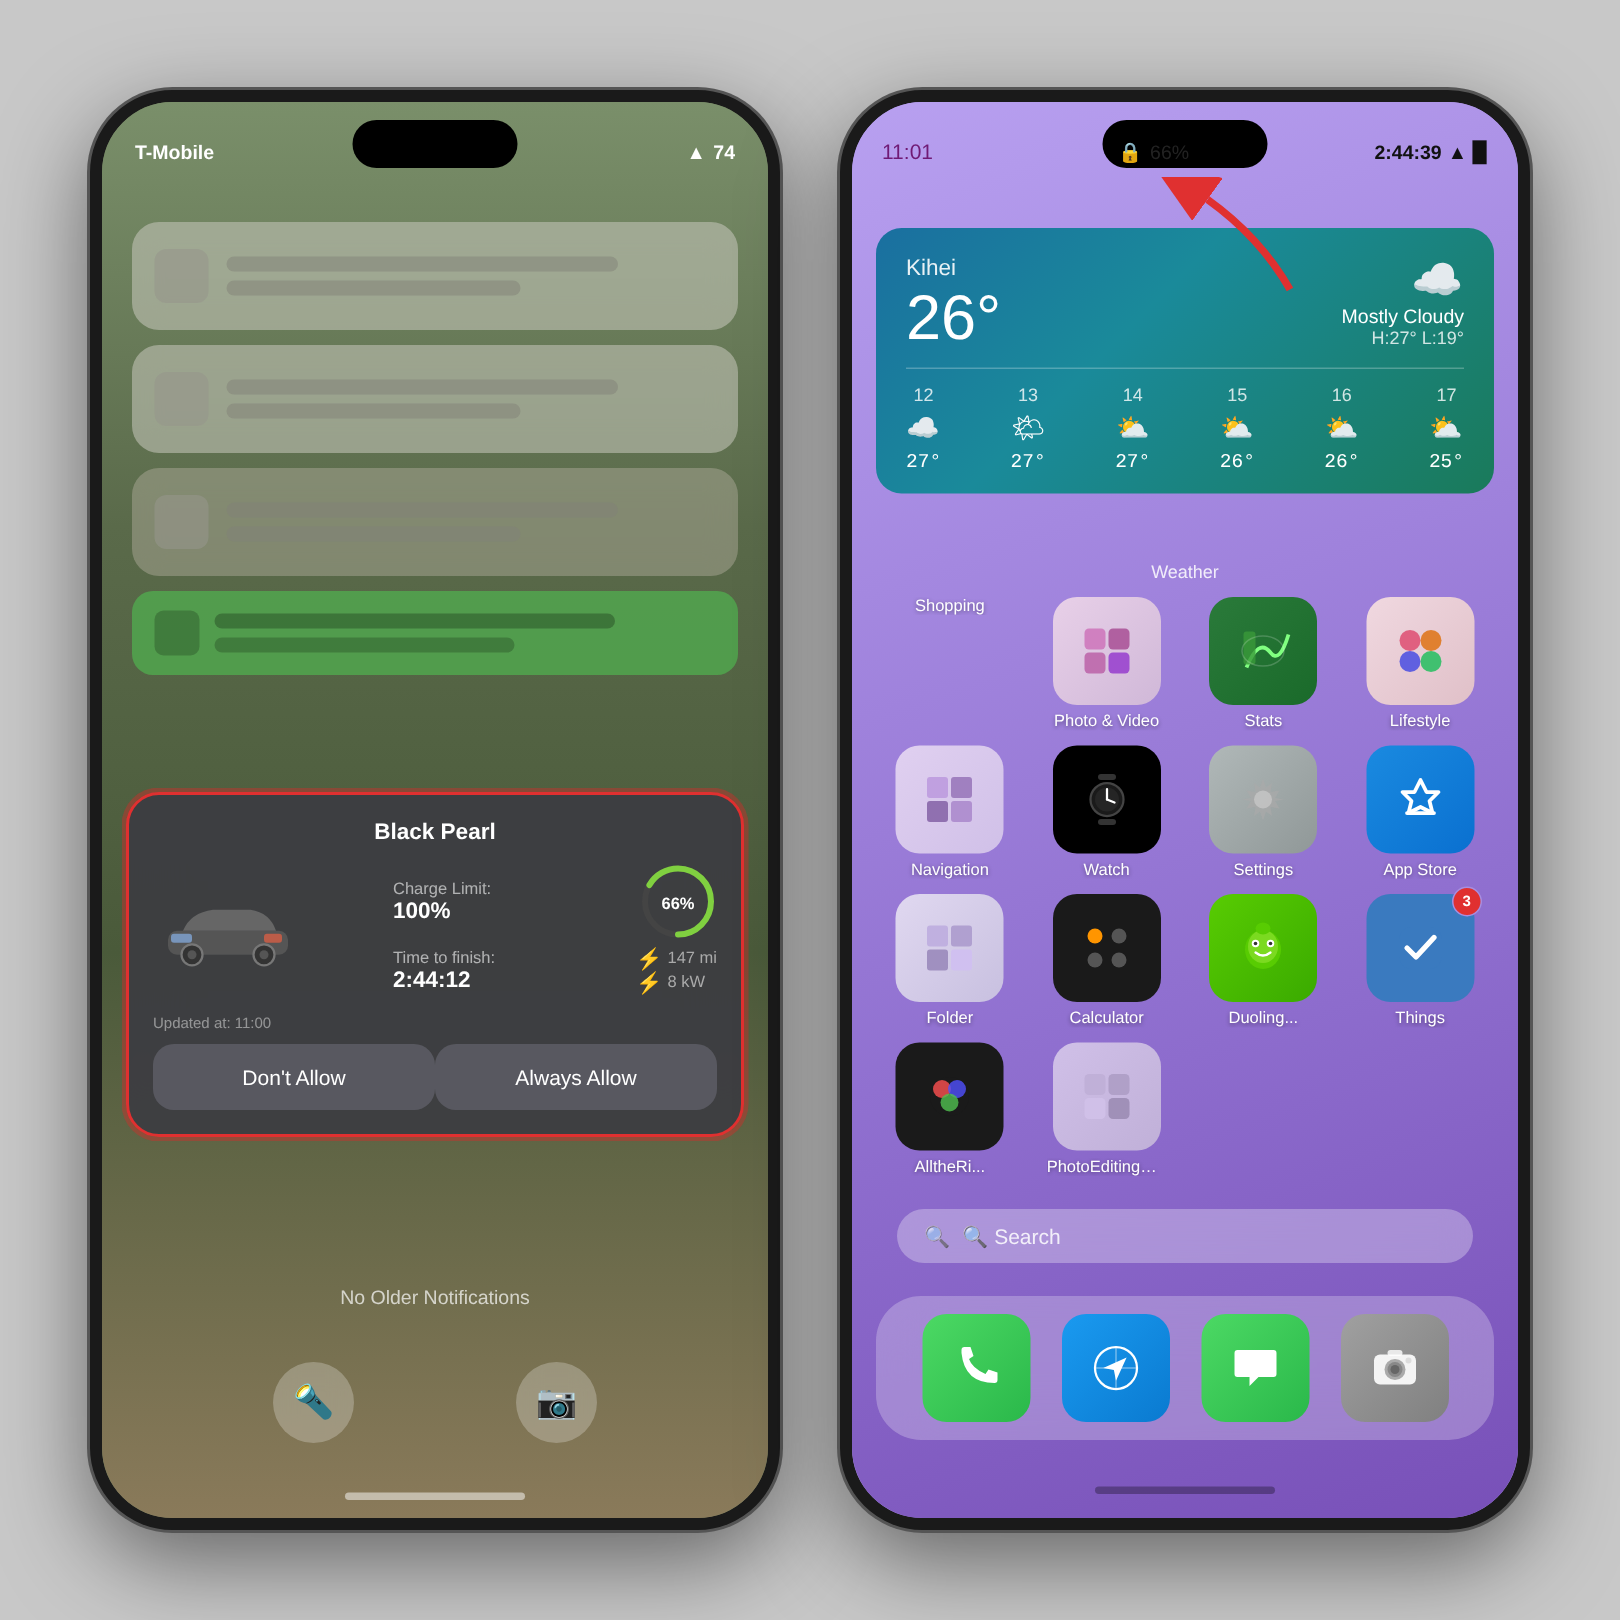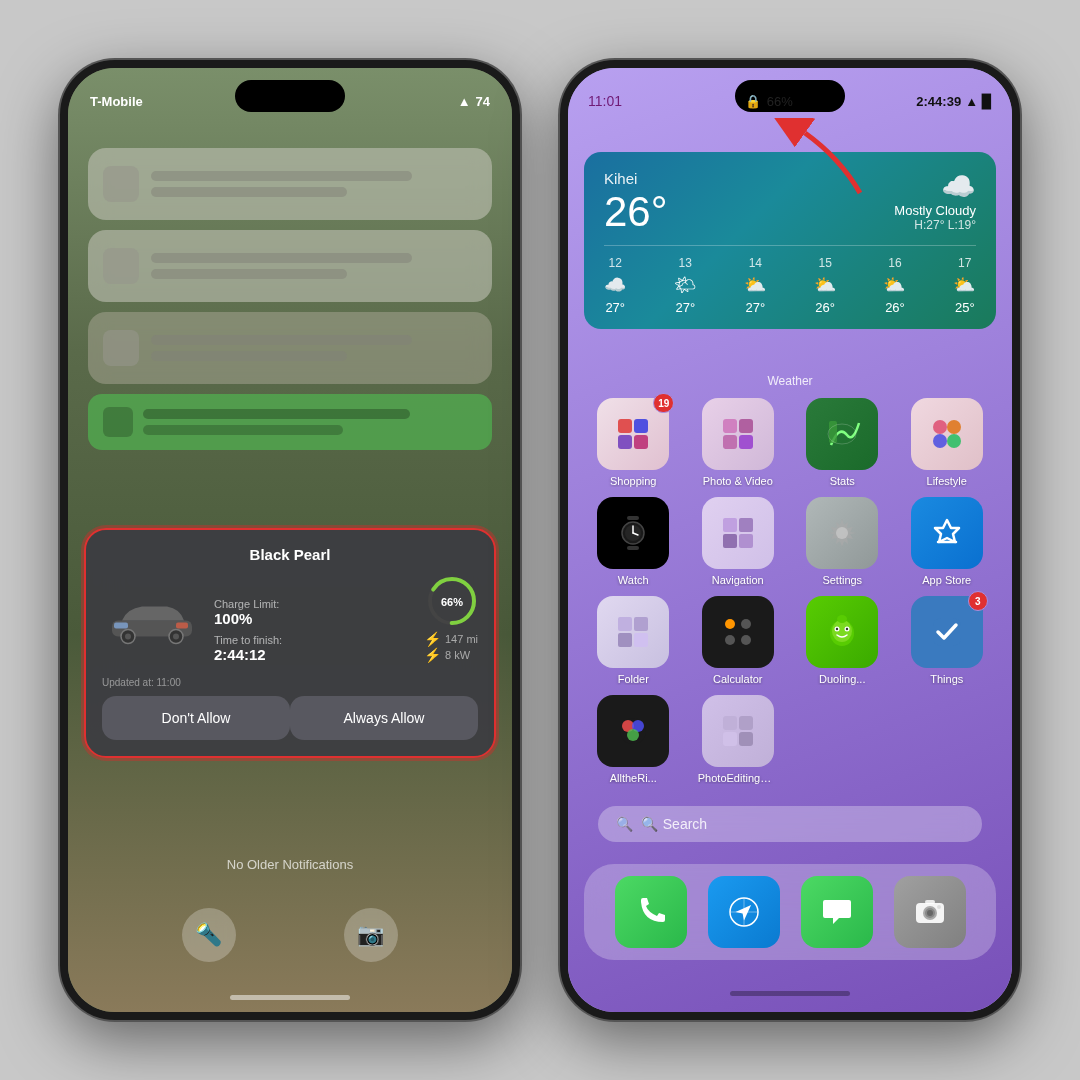--- a/index.html
+++ b/index.html
@@ -121,22 +121,23 @@
       margin-bottom: 10px;
     }
 
     .tesla-info {
       flex: 1;
     }
 
     .tesla-row {
       display: flex;
       justify-content: space-between;
-      align-items: flex-end;
+      align-items: center;
       margin-bottom: 4px;
+      margin-left: 48px;
     }
 
     .tesla-label {
       color: rgba(255,255,255,0.6);
       font-size: 11px;
     }
 
     .tesla-value {
       color: #fff;
       font-size: 15px;
@@ -389,20 +390,21 @@
       opacity: 0.8;
     }
 
     .forecast-icon {
       font-size: 18px;
     }
 
     .forecast-temp {
       font-size: 13px;
       font-weight: 500;
+      font-family: Liberation Mono, monospace;
     }
 
     .weather-label {
       text-align: center;
       color: rgba(255,255,255,0.85);
       font-size: 12px;
       margin-top: 8px;
     }
 
     
@@ -743,29 +745,20 @@
         <span class="forecast-icon">⛅</span>
         <span class="forecast-temp">25°</span>
       </div>
     </div>
   </div>
   <div class="weather-label" style="position:absolute;top:298px;left:0;right:0;">Weather</div>
 
   <div class="app-grid">
 
     <div class="app-item">
-      <div class="app-icon icon-shopping">
-        <div class="badge">19</div>
-        <svg width="38" height="38" viewBox="0 0 38 38">
-          <rect x="4" y="4" width="14" height="14" rx="3" fill="#e05050"></rect>
-          <rect x="20" y="4" width="14" height="14" rx="3" fill="#5050e0"></rect>
-          <rect x="4" y="20" width="14" height="14" rx="3" fill="#8050c0"></rect>
-          <rect x="20" y="20" width="14" height="14" rx="3" fill="#c04080"></rect>
-        </svg>
-      </div>
       <span class="app-label">Shopping</span>
     </div>
     <div class="app-item">
       <div class="app-icon icon-photo-video">
         <svg width="38" height="38" viewBox="0 0 38 38">
           <rect x="4" y="4" width="14" height="14" rx="3" fill="#d080c0"></rect>
           <rect x="20" y="4" width="14" height="14" rx="3" fill="#b060a0"></rect>
           <rect x="4" y="20" width="14" height="14" rx="3" fill="#c070b0"></rect>
           <rect x="20" y="20" width="14" height="14" rx="3" fill="#a050d0"></rect>
         </svg>
@@ -786,44 +779,44 @@
     <div class="app-item">
       <div class="app-icon icon-lifestyle">
         <svg width="38" height="38" viewBox="0 0 38 38">
           <circle cx="12" cy="12" r="7" fill="#e06080"></circle>
           <circle cx="26" cy="12" r="7" fill="#e08030"></circle>
           <circle cx="12" cy="26" r="7" fill="#6060e0"></circle>
           <circle cx="26" cy="26" r="7" fill="#40c070"></circle>
         </svg>
       </div>
       <span class="app-label">Lifestyle</span>
+    </div>
+    <div class="app-item">
+      <div class="app-icon icon-navigation">
+        <svg width="38" height="38" viewBox="0 0 38 38">
+          <rect x="4" y="4" width="14" height="14" rx="2" fill="#c0a0e0"></rect>
+          <rect x="20" y="4" width="14" height="14" rx="2" fill="#a080c0"></rect>
+          <rect x="4" y="20" width="14" height="14" rx="2" fill="#9070b0"></rect>
+          <rect x="20" y="20" width="14" height="14" rx="2" fill="#b090d0"></rect>
+        </svg>
+      </div>
+      <span class="app-label">Navigation</span>
     </div>
     <div class="app-item">
       <div class="app-icon icon-watch">
         <svg width="38" height="38" viewBox="0 0 38 38">
           <rect x="13" y="2" width="12" height="4" rx="2" fill="#333"></rect>
           <rect x="13" y="32" width="12" height="4" rx="2" fill="#333"></rect>
           <rect x="8" y="8" width="22" height="22" rx="11" fill="#1a1a1a" stroke="#444" stroke-width="1.5"></rect>
           <circle cx="19" cy="19" r="8" fill="#fff" opacity="0.05"></circle>
           <line x1="19" y1="19" x2="19" y2="12" stroke="#fff" stroke-width="1.5" stroke-linecap="round"></line>
           <line x1="19" y1="19" x2="24" y2="21" stroke="#fff" stroke-width="1.5" stroke-linecap="round"></line>
         </svg>
       </div>
       <span class="app-label">Watch</span>
-    </div>
-    <div class="app-item">
-      <div class="app-icon icon-navigation">
-        <svg width="38" height="38" viewBox="0 0 38 38">
-          <rect x="4" y="4" width="14" height="14" rx="2" fill="#c0a0e0"></rect>
-          <rect x="20" y="4" width="14" height="14" rx="2" fill="#a080c0"></rect>
-          <rect x="4" y="20" width="14" height="14" rx="2" fill="#9070b0"></rect>
-          <rect x="20" y="20" width="14" height="14" rx="2" fill="#b090d0"></rect>
-        </svg>
-      </div>
-      <span class="app-label">Navigation</span>
     </div>
     <div class="app-item">
       <div class="app-icon icon-settings">
         <svg width="38" height="38" viewBox="0 0 38 38">
           <circle cx="19" cy="19" r="6" fill="#fff" opacity="0.9"></circle>
           <path d="M19 5 L21 11 L25 8 L24 14 L30 13 L27 18 L33 19 L27 20 L30 25 L24 24 L25 30 L21 27 L19 33 L17 27 L13 30 L14 24 L8 25 L11 20 L5 19 L11 18 L8 13 L14 14 L13 8 L17 11 Z" fill="#aaa" opacity="0.7"></path>
         </svg>
       </div>
       <span class="app-label">Settings</span>
     </div>

